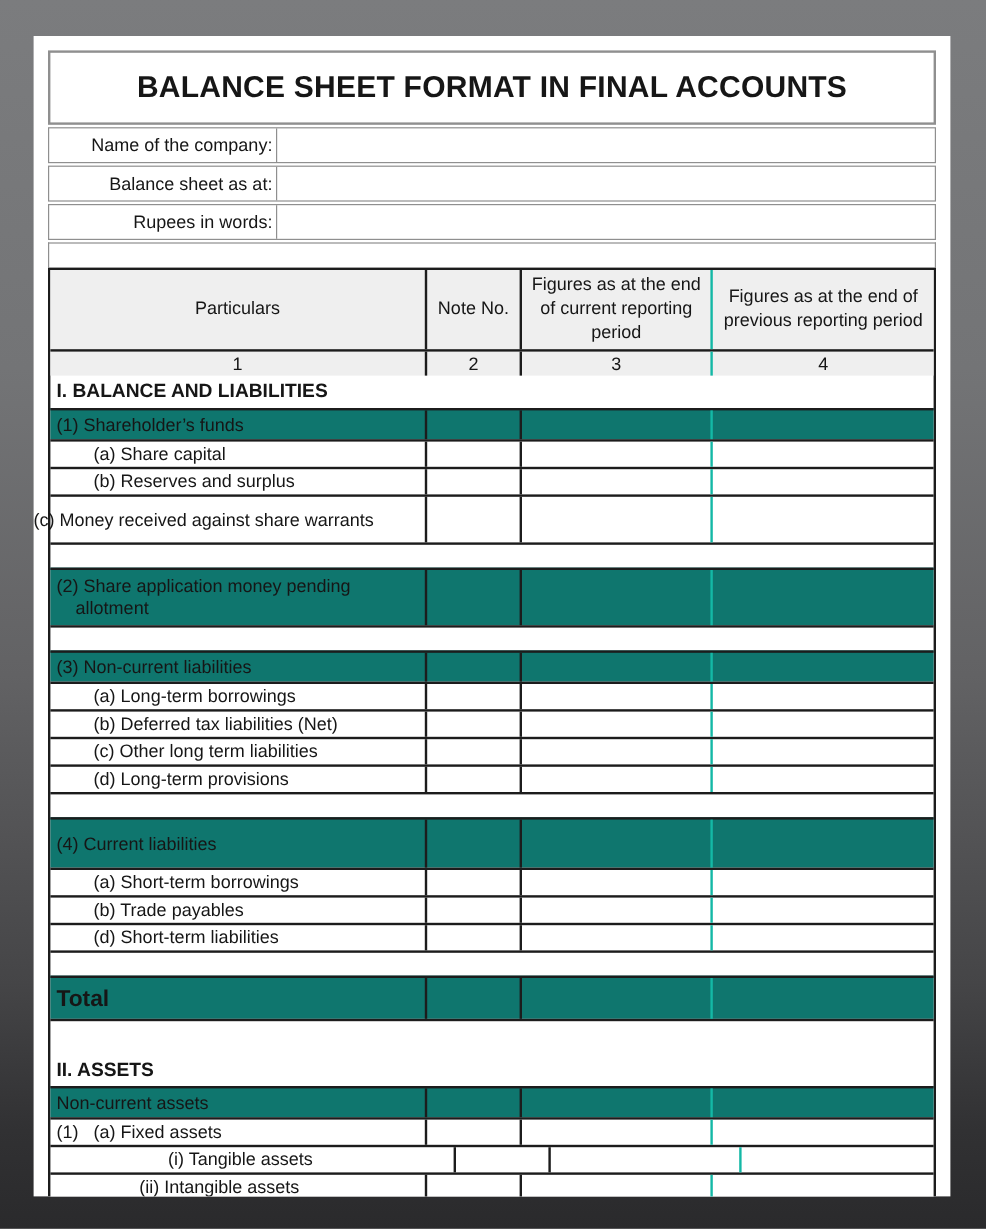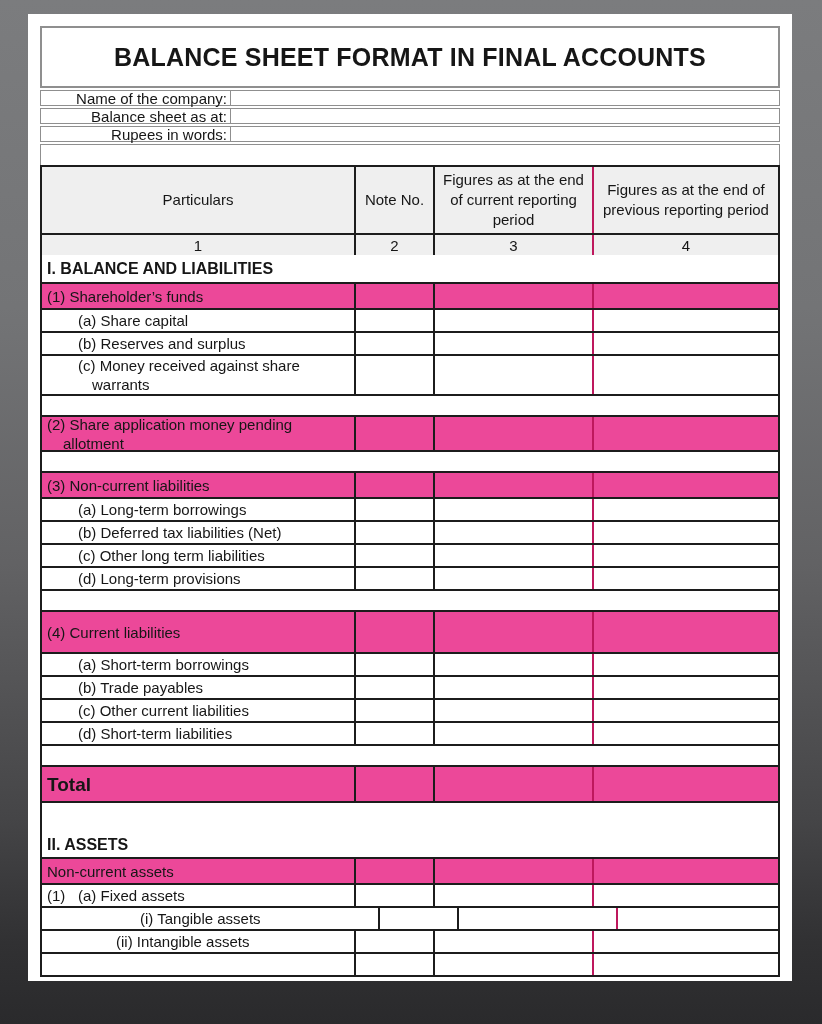--- a/index.html
+++ b/index.html
@@ -3,65 +3,65 @@
 <meta charset="utf-8">
 <style>
   html,body { margin:0; padding:0; }
   body {
     width:822px; height:1024px; overflow:hidden; position:relative;
     background:linear-gradient(180deg,#7b7c7e 0%,#737476 30%,#626264 55%,#454547 80%,#313133 92%,#2a2a2c 100%);
     font-family:"Liberation Sans", sans-serif;
     color:#161616;
   }
   .page {
-    position:absolute; left:28px; top:14px; width:764px; height:967px;
+    position:absolute; left:28px; top:30px; width:764px; height:967px;
     background:#ffffff; box-sizing:border-box; padding:12px; overflow:hidden;
   }
   
   .title-box {
     border:2px solid #8f8f8f; height:62px; box-sizing:border-box;
     display:flex; align-items:center; justify-content:center;
   }
   .title-box h1 { margin:0; font-size:25px; font-weight:bold; letter-spacing:0.2px; }
   .info-row {
-    border:1.5px solid #8f8f8f; height:16px; box-sizing:border-box;
+    border:1.5px solid #8f8f8f; height:30px; box-sizing:border-box;
     margin-top:2px; display:flex; align-items:center; font-size:15px;
   }
   .info-label {
     width:190px; box-sizing:border-box; height:100%;
     border-right:1.5px solid #8f8f8f;
     display:flex; align-items:center; justify-content:flex-end; padding-right:3px;
   }
   .info-value { flex:1; height:100%; }
   .info-empty {
     border-left:1.5px solid #8f8f8f; border-right:1.5px solid #8f8f8f;
     border-top:1.5px solid #8f8f8f; height:21px; margin-top:2px; box-sizing:border-box;
   }
   
   .tbl { border:2px solid #1c1c1c; background:#fff; }
   .row { display:flex; border-top:2px solid #1c1c1c; box-sizing:border-box; align-items:center; font-size:15px; line-height:19px; }
   .row:first-child { border-top:none; }
   .row.nb { border-top:none; }
-  .shaded { background:#ec4899; }
+  .shaded { background:#0f766e; }
   .hdr { background:#efefef; }
   .c { box-sizing:border-box; height:100%; display:flex; align-items:center; }
   .c1 { width:312px; }
   .c2 { width:79px;  border-left:2px solid #1c1c1c; justify-content:center; text-align:center; }
   .c3 { width:159px; border-left:2px solid #1c1c1c; justify-content:center; text-align:center; }
-  .c4 { flex:1;      border-left:2px solid #be185d; justify-content:center; text-align:center; }
+  .c4 { flex:1;      border-left:2px solid #14b8a6; justify-content:center; text-align:center; }
   .full { width:100%; }
   .hd { height:66px; }
   .hd .c { justify-content:center; text-align:center; line-height:20px; padding:0 4px; }
   .numr { height:22px; }
   .heading { font-weight:bold; font-size:16px; }
   .total-row { font-weight:bold; font-size:19px; }
   .p0  { padding-left:5px; }
   .p0h { padding-left:21px; text-indent:-16px; display:block; align-self:center; }
   .p1  { padding-left:36px; }
-  .p1h { padding-left:50px; text-indent:-14px; display:block; align-self:center; }
+  .p1h { text-indent:-14px; display:block; align-self:center; }
   .p3  { padding-left:74px; }
   .numcol { padding-left:5px; width:36px; display:inline-block; box-sizing:border-box; }
   .lblwrap { display:block; width:100%; }
 </style>
 </head>
 <body>
 
 <div class="page">
 
   <div class="title-box">
@@ -128,21 +128,21 @@
           <div class="c c1">
             <span class="lblwrap p1h">(c) Money received against share warrants</span>
           </div>
           <div class="c c2"></div>
           <div class="c c3"></div>
           <div class="c c4"></div>
         </div>
         <div class="row " style="height: 21px;">
           <div class="c full "></div>
         </div>
-        <div class="row shaded" style="height: 35px;">
+        <div class="row shaded" style="height: 48px;">
           <div class="c c1">
             <span class="lblwrap p0h">(2) Share application money pending allotment</span>
           </div>
           <div class="c c2"></div>
           <div class="c c3"></div>
           <div class="c c4"></div>
         </div>
         <div class="row " style="height: 21px;">
           <div class="c full "></div>
         </div>
@@ -201,28 +201,20 @@
           <div class="c c1">
             <span class="p1">(a) Short-term borrowings</span>
           </div>
           <div class="c c2"></div>
           <div class="c c3"></div>
           <div class="c c4"></div>
         </div>
         <div class="row " style="height: 23px;">
           <div class="c c1">
             <span class="p1">(b) Trade payables</span>
-          </div>
-          <div class="c c2"></div>
-          <div class="c c3"></div>
-          <div class="c c4"></div>
-        </div>
-        <div class="row " style="height: 23px;">
-          <div class="c c1">
-            <span class="p1">(c) Other current liabilities</span>
           </div>
           <div class="c c2"></div>
           <div class="c c3"></div>
           <div class="c c4"></div>
         </div>
         <div class="row " style="height: 23px;">
           <div class="c c1">
             <span class="p1">(d) Short-term liabilities</span>
           </div>
           <div class="c c2"></div>

